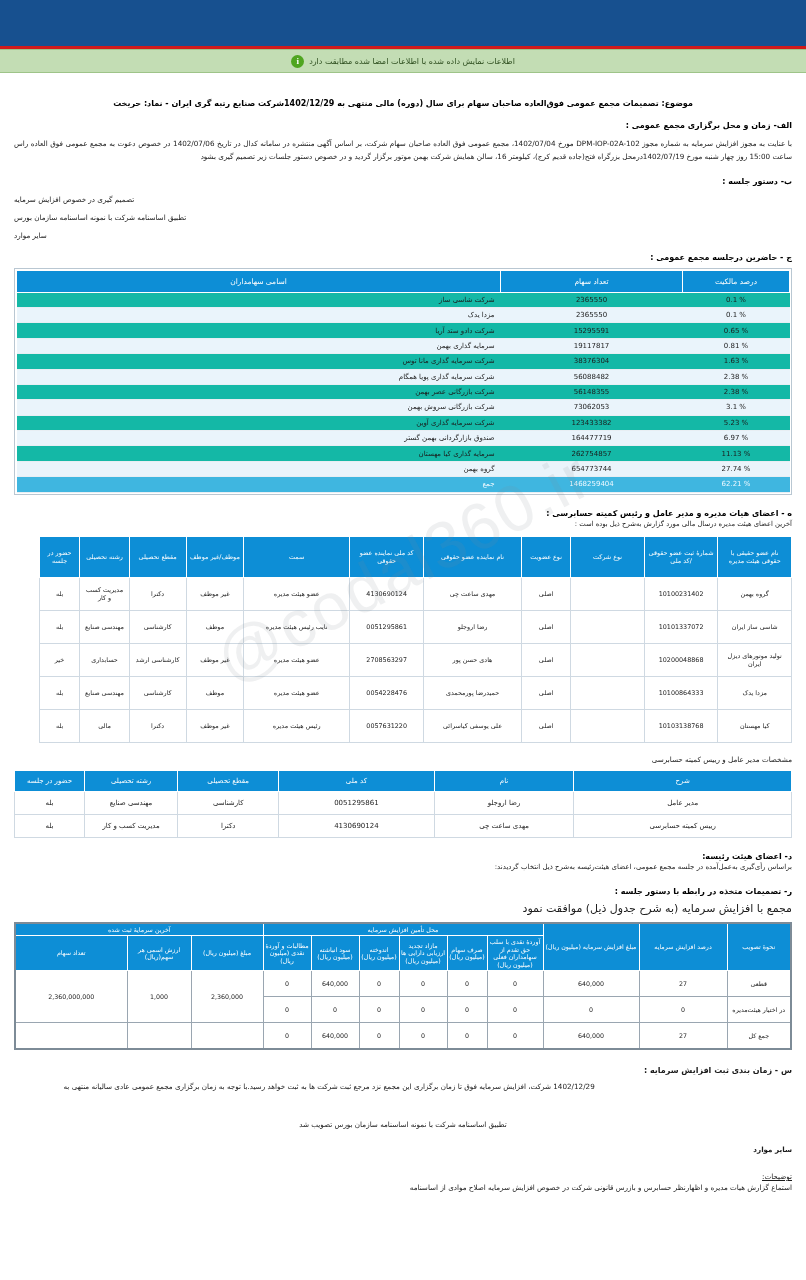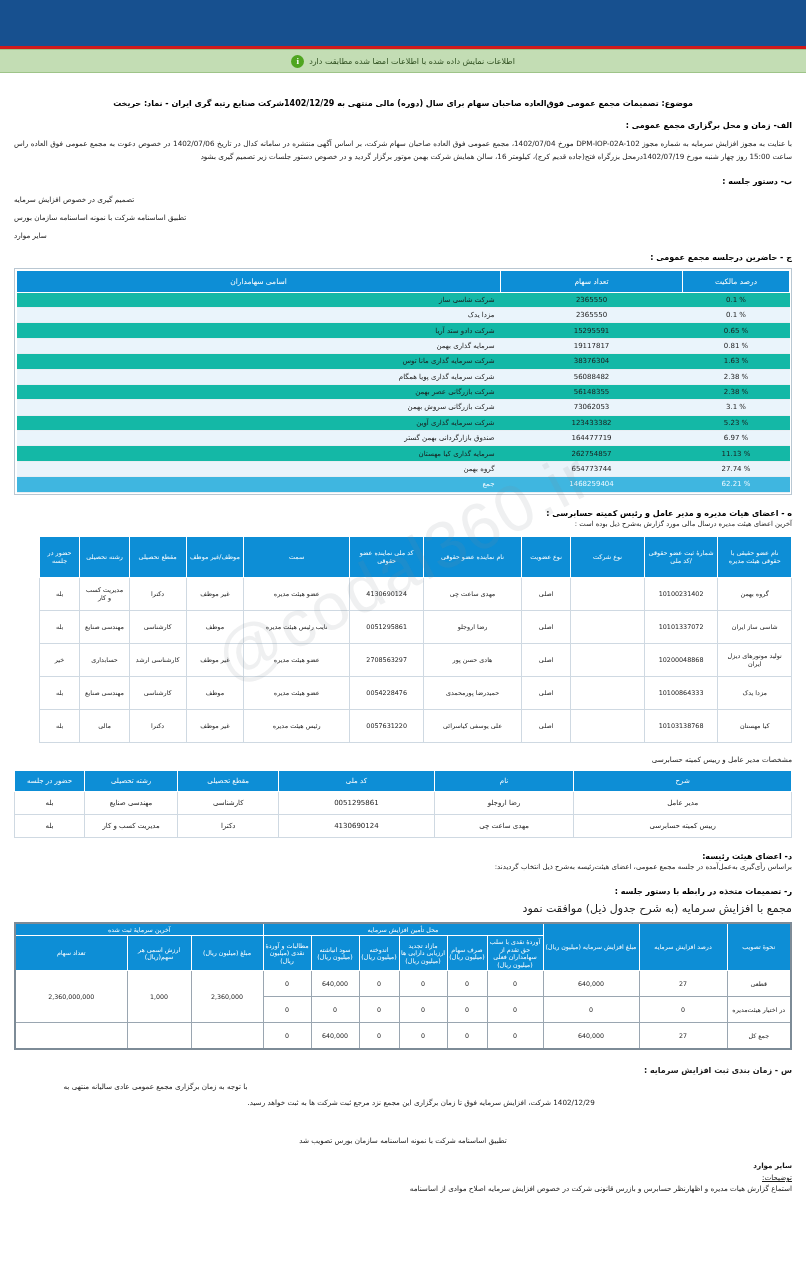--- a/index.html
+++ b/index.html
@@ -169,26 +169,26 @@
   td.hl2 { background: #fbe3b0; }
   .nowrapnum { direction: ltr; unicode-bidi: embed; white-space: nowrap; }
 
   
   .bottom-head { margin-top: 16px; font-weight: bold; font-size: 8px; text-align: right; }
   .two-col {
     display: flex; flex-direction: row-reverse; margin-top: 6px;
     font-size: 7.2px; line-height: 1.8; 
   }
   .two-col .left { width: 30%; text-align: right; }
-  .two-col .right { flex: 1; text-align: left; margin-top: 16px; }
+  .two-col .right { flex: 1; text-align: left; }
 
   .approval { margin-top: 26px; text-align: center; font-size: 7.2px; }
   .others { margin-top: 16px; text-align: right; font-size: 7.2px; }
   .others .ttl { font-weight: bold; }
-  .others .sub { margin-top: 3px; text-decoration: underline; }
+  .others .sub { margin-top: 18px; text-decoration: underline; }
   .others .body { margin-top: 2px; }
 
   
   .watermark {
     position: absolute;
     top: 430px; left: 0; right: 0;
     text-align: center;
     font-size: 66px;
     color: rgba(130,140,150,0.13);
     font-family: "Liberation Sans", sans-serif;

